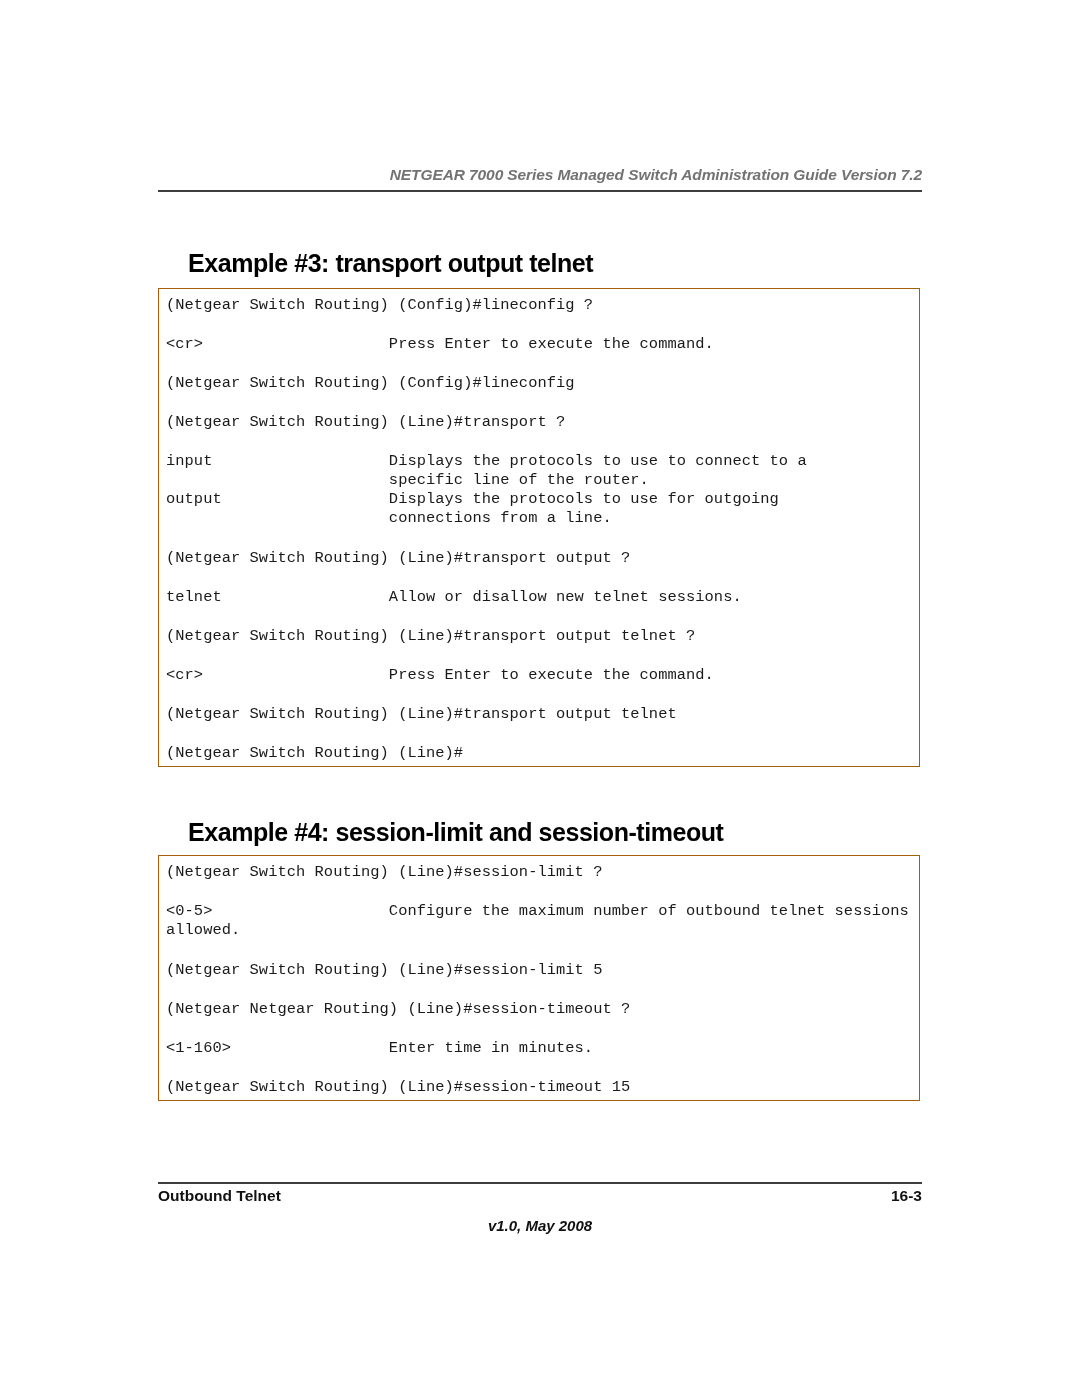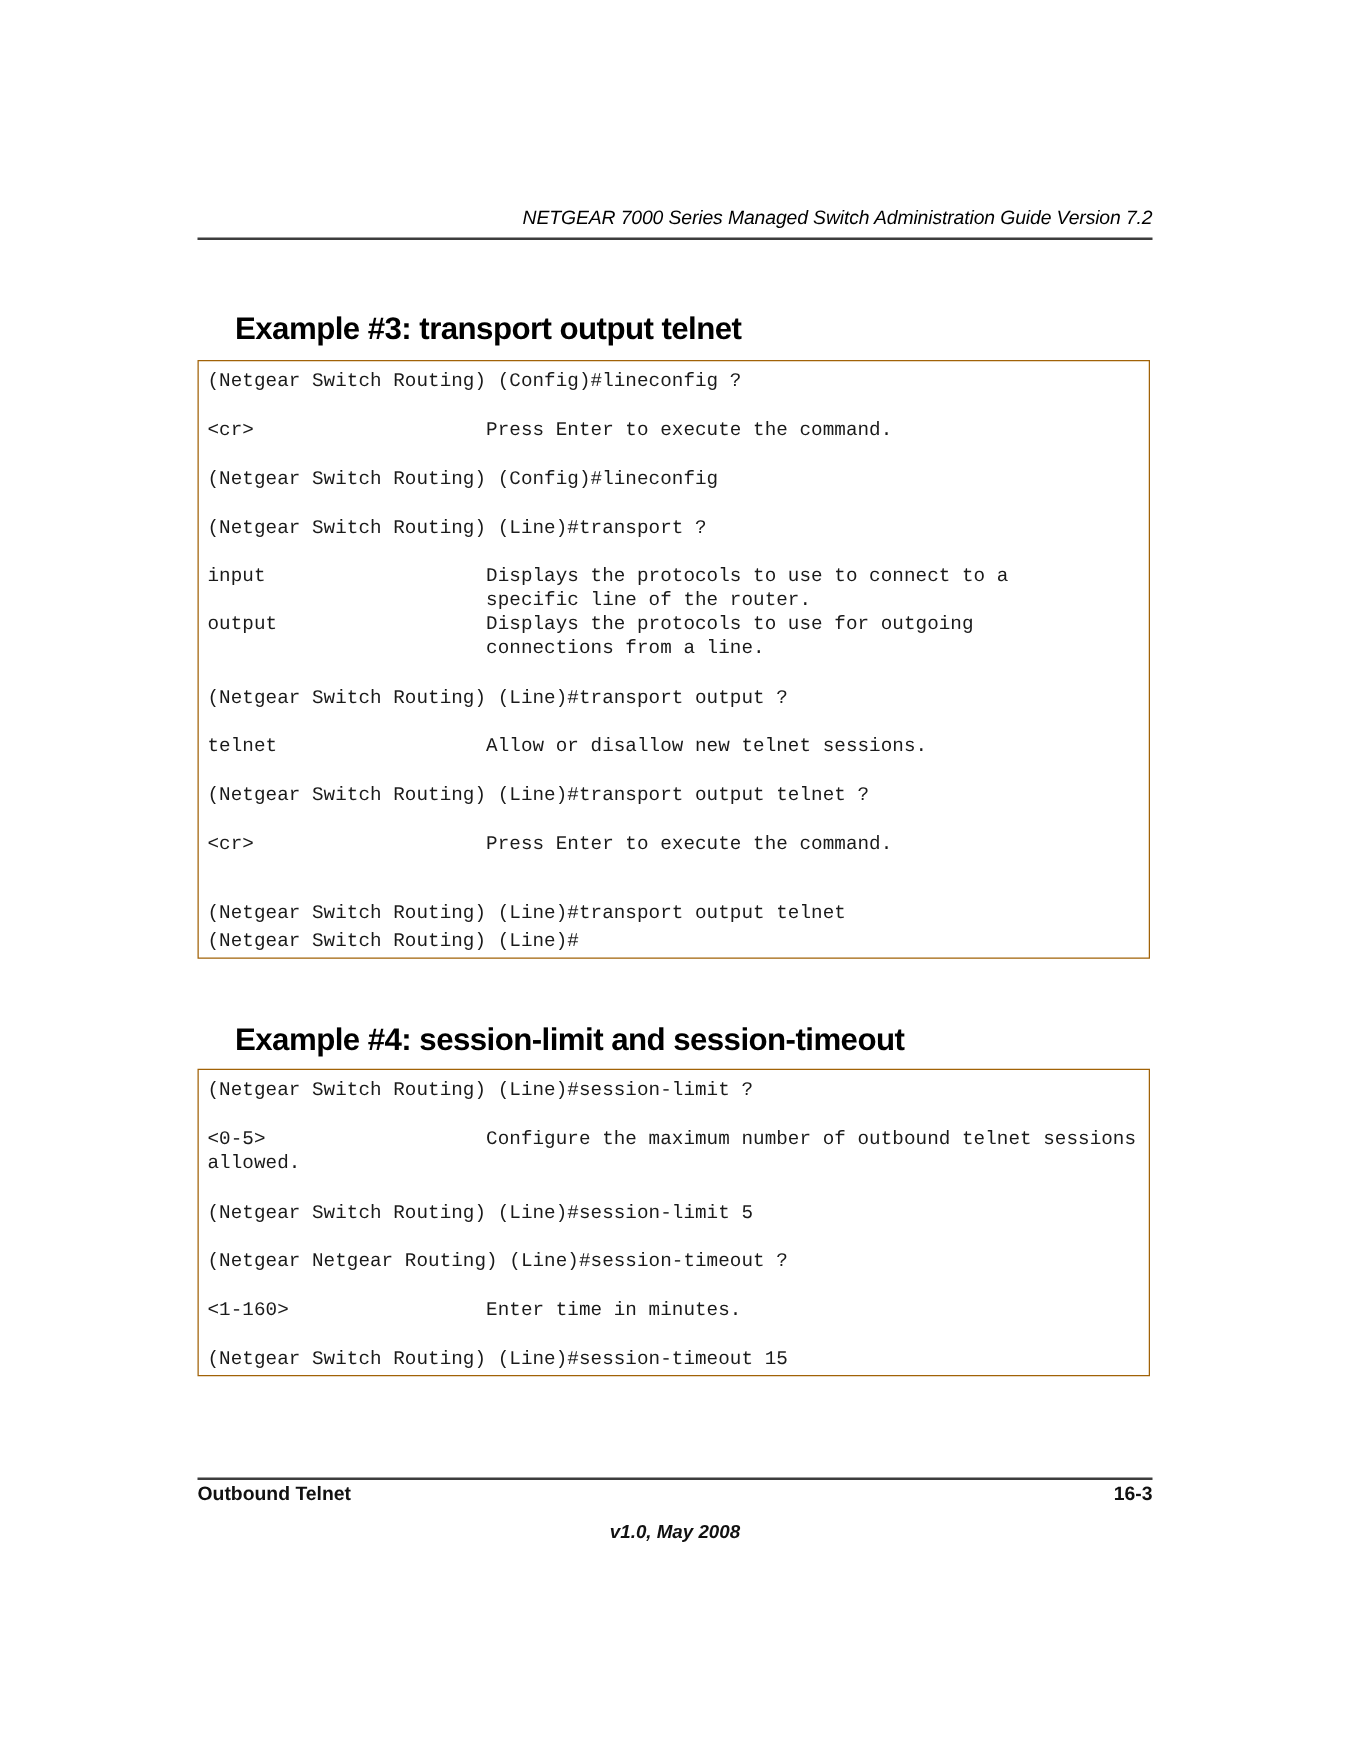--- a/index.html
+++ b/index.html
@@ -22,24 +22,24 @@
     height: 1397px;
   }
   
   .header {
     position: absolute;
     left: 158px;
     top: 166px;
     width: 764px;
     text-align: right;
     font-style: italic;
-    font-weight: normal;
+    font-weight: bold;
     font-size: 15.5px;
     letter-spacing: -0.1px;
-    color: #000000;
+    color: #737373;
     white-space: nowrap;
   }
   .header-rule {
     position: absolute;
     left: 158px;
     top: 190px;
     width: 764px;
     height: 2px;
     background: #3d3d3d;
   }
@@ -145,21 +145,21 @@
         <div class="code-line" style="top: 85px;">(Netgear Switch Routing) (Config)#lineconfig</div>
         <div class="code-line" style="top: 124px;">(Netgear Switch Routing) (Line)#transport ?</div>
         <div class="code-line" style="top: 163px;">input                   Displays the protocols to use to connect to a</div>
         <div class="code-line" style="top: 182px;">                        specific line of the router.</div>
         <div class="code-line" style="top: 201px;">output                  Displays the protocols to use for outgoing</div>
         <div class="code-line" style="top: 220px;">                        connections from a line.</div>
         <div class="code-line" style="top: 260px;">(Netgear Switch Routing) (Line)#transport output ?</div>
         <div class="code-line" style="top: 299px;">telnet                  Allow or disallow new telnet sessions.</div>
         <div class="code-line" style="top: 338px;">(Netgear Switch Routing) (Line)#transport output telnet ?</div>
         <div class="code-line" style="top: 377px;">&lt;cr&gt;                    Press Enter to execute the command.</div>
-        <div class="code-line" style="top: 416px; margin-top: 16px;">(Netgear Switch Routing) (Line)#transport output telnet</div>
+        <div class="code-line" style="top: 416px;">(Netgear Switch Routing) (Line)#transport output telnet</div>
         <div class="code-line" style="top: 455px;">(Netgear Switch Routing) (Line)#</div>
       </div>
   </div>
 
   <h2 class="heading" id="heading-2">Example #4: session-limit and session-timeout</h2>
 
   <div class="code-box" id="code-box-2">
     <div class="code-body" id="code-body-2">
         <div class="code-line" style="top: 7px;">(Netgear Switch Routing) (Line)#session-limit ?</div>
         <div class="code-line" style="top: 46px;">&lt;0-5&gt;                   Configure the maximum number of outbound telnet sessions</div>

